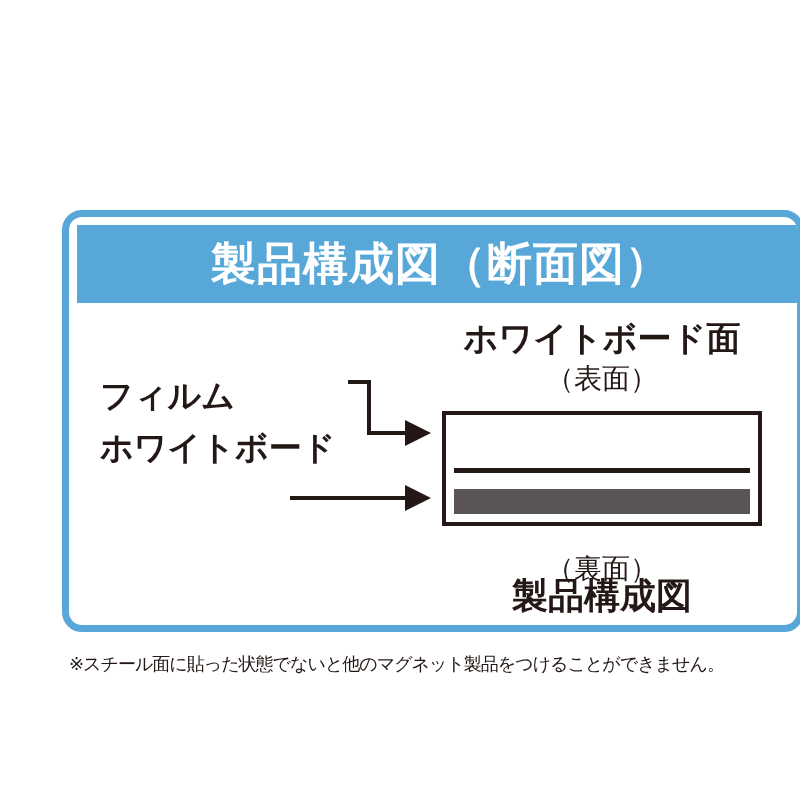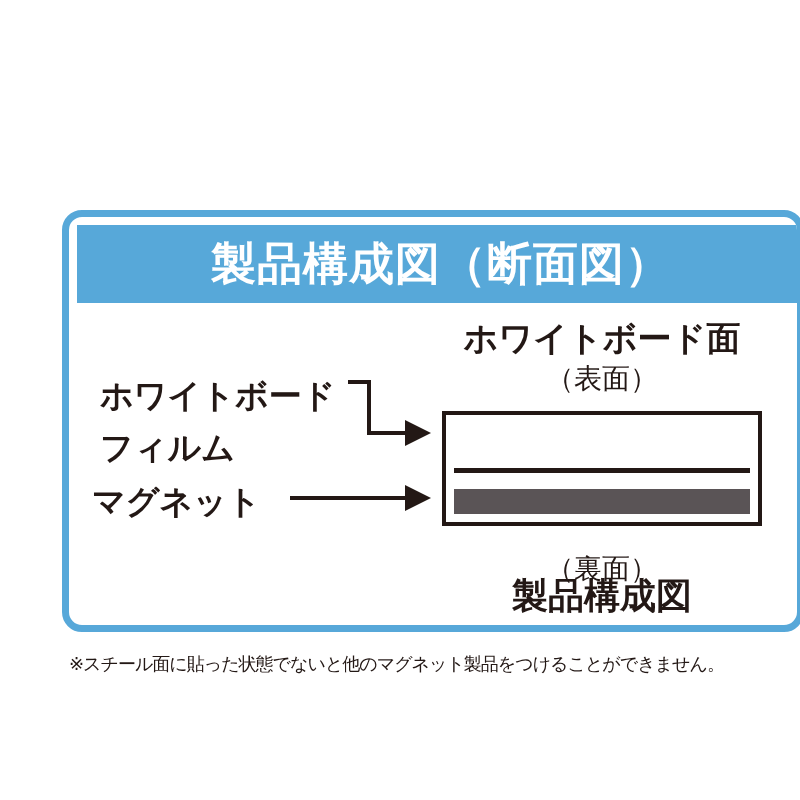--- a/index.html
+++ b/index.html
@@ -76,25 +76,24 @@
   <div class="panel">
     <div class="panel-header">
       <span class="panel-title">製品構成図（断面図）</span>
     </div>
   </div>
 
   <div class="lbl top-surface-sub">（表面）</div>
   <div class="lbl bold top-surface">ホワイトボード面</div>
 
   <div class="lbl bold film-label">
+    <div>フィルム</div>
     <div>ホワイトボード</div>
-    <div>フィルム</div>
   </div>
 
-  <div class="lbl bold magnet-label">マグネット</div>
 
   <div class="line elbow-h1"></div>
   <div class="line elbow-v"></div>
   <div class="line elbow-h2"></div>
   <div class="arrowhead film"></div>
 
   <div class="line arrow-line"></div>
   <div class="arrowhead magnet"></div>
 
   <div class="section-box">

